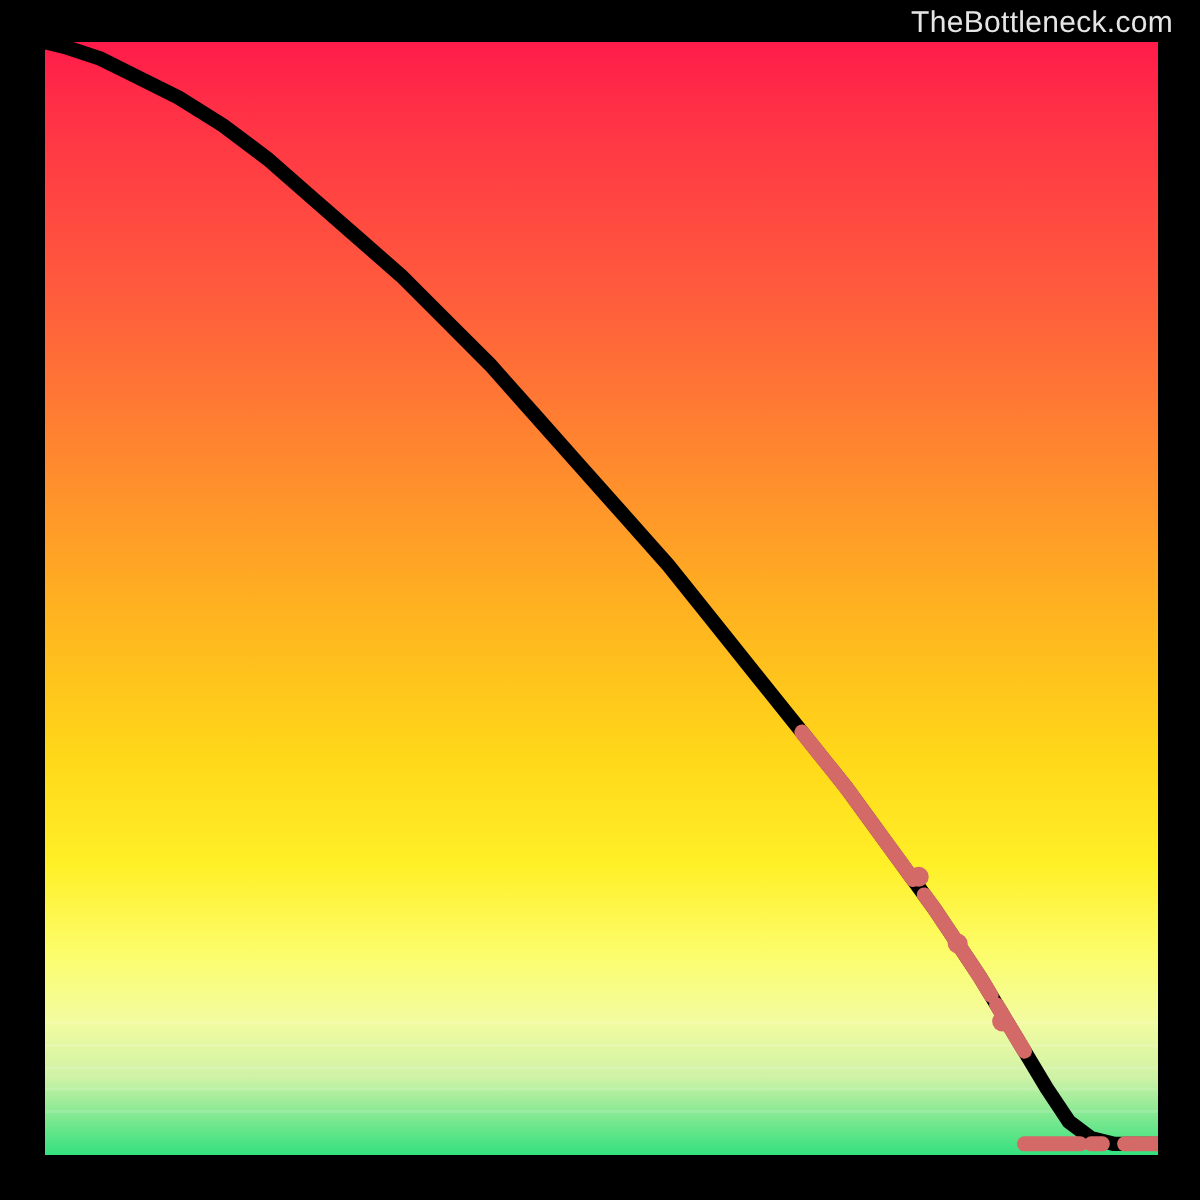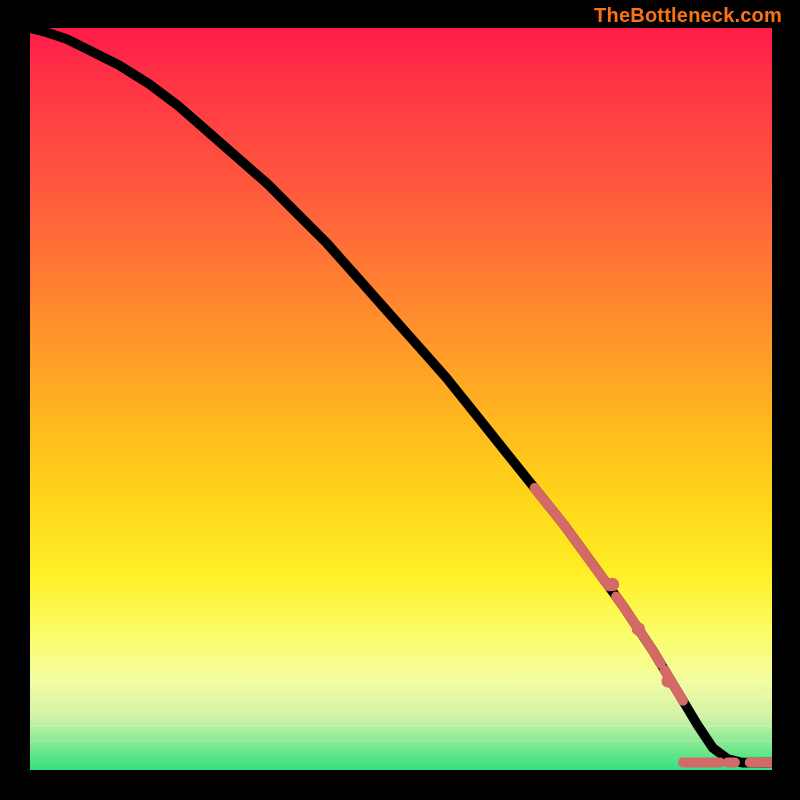--- a/index.html
+++ b/index.html
@@ -8,23 +8,23 @@
     height: 800px;
     background: #000;
     position: relative;
     overflow: hidden;
     font-family: Arial, Helvetica, sans-serif;
   }
   .watermark {
     position: absolute;
     top: 4px;
     right: 18px;
-    color: #f97316;
+    color: #e5e5e5;
     font-size: 20px;
-    font-weight: 700;
+    font-weight: 400;
     letter-spacing: 0.2px;
     z-index: 10;
   }
   .plot-area {
     position: absolute;
     left: 30px;
     top: 28px;
     width: 742px;
     height: 742px;
     overflow: hidden;

